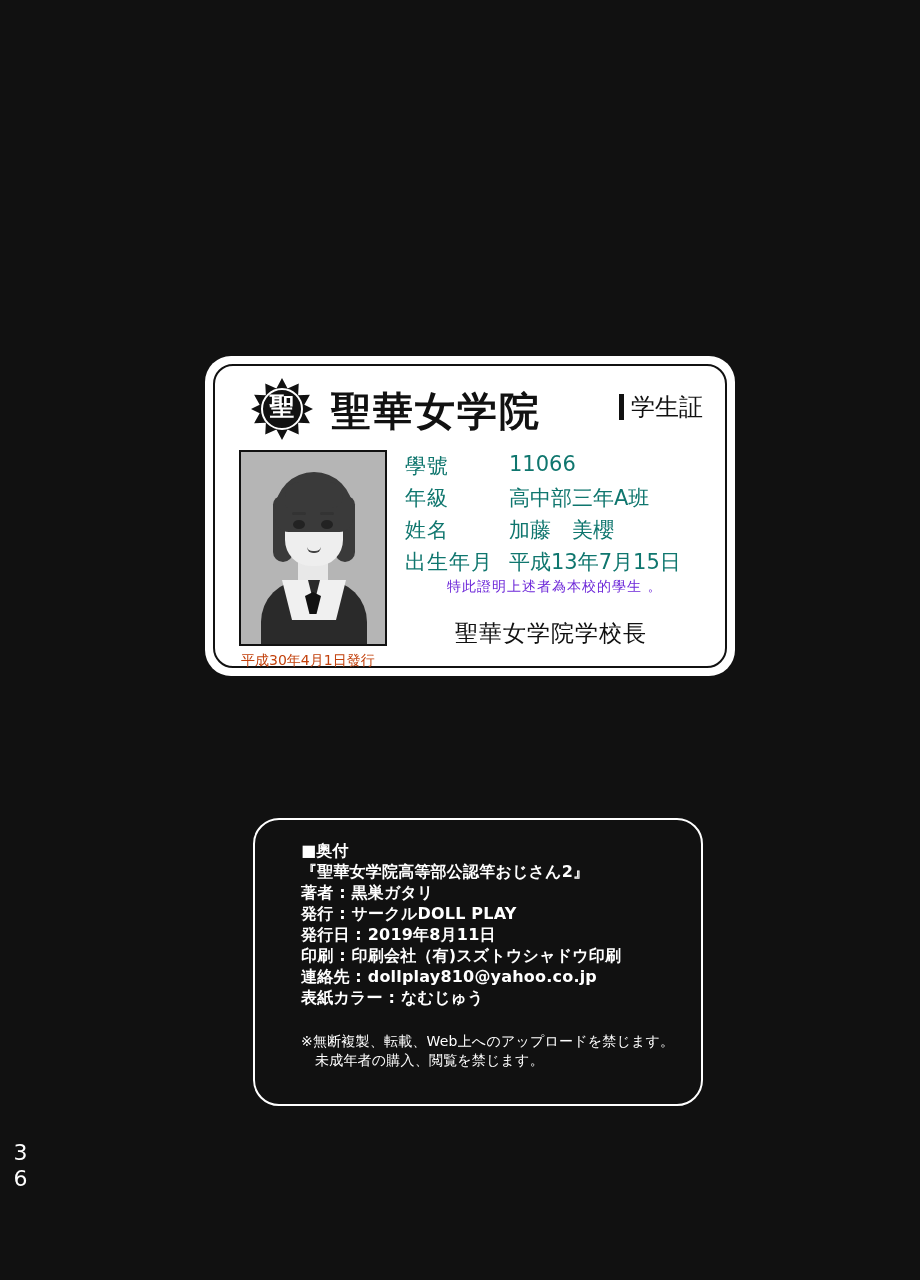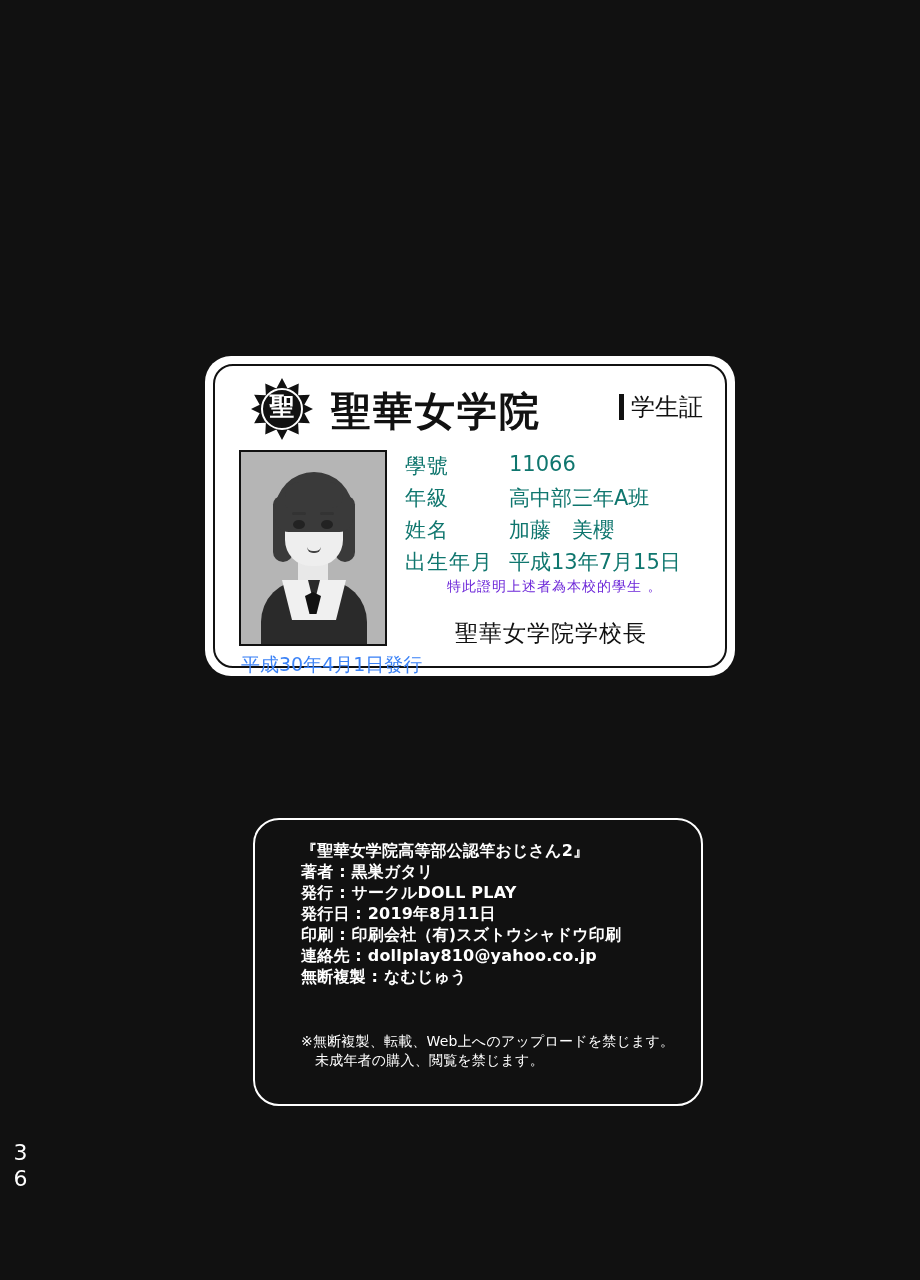--- a/index.html
+++ b/index.html
@@ -184,22 +184,22 @@
   }
   #portrait .mouth {
     position:absolute; left:66px; top:95px; width:14px; height:4px;
     border-bottom:2px solid #444444; border-radius:0 0 8px 8px;
   }
 
   #issue-date {
     position: absolute;
     left: 26px;
     top: 286px;
-    font-size: 19px;
-    color: #3b82f6;
+    font-size: 14px;
+    color: #c2410c;
     font-family: "DejaVu Sans", sans-serif;
   }
 
   #fields {
     position: absolute;
     left: 190px;
     top: 86px;
     width: 310px;
   }
   #fields .field-row {
@@ -347,27 +347,28 @@
       </div>
 
       <div id="card-statement">特此證明上述者為本校的學生 。</div>
       <div id="card-signer">聖華女学院学校長</div>
 
     </div>
   </div>
 
   <div id="colophon">
     <div id="colophon-lines">
+      <div class="line">■奥付</div>
       <div class="line">『聖華女学院高等部公認竿おじさん2』</div>
       <div class="line">著者 : 黒巣ガタリ</div>
       <div class="line">発行 : サークルDOLL PLAY</div>
       <div class="line">発行日 : 2019年8月11日</div>
       <div class="line">印刷 : 印刷会社（有)スズトウシャドウ印刷</div>
       <div class="line">連絡先 : dollplay810@yahoo.co.jp</div>
-      <div class="line">無断複製 : なむじゅう</div>
+      <div class="line">表紙カラー : なむじゅう</div>
     </div>
     <div id="colophon-notes">
       <div class="note">※無断複製、転載、Web上へのアップロードを禁じます。</div>
       <div class="note indent">未成年者の購入、閲覧を禁じます。</div>
     </div>
   </div>
 
   <div id="page-number">36</div>
 
 </div>

